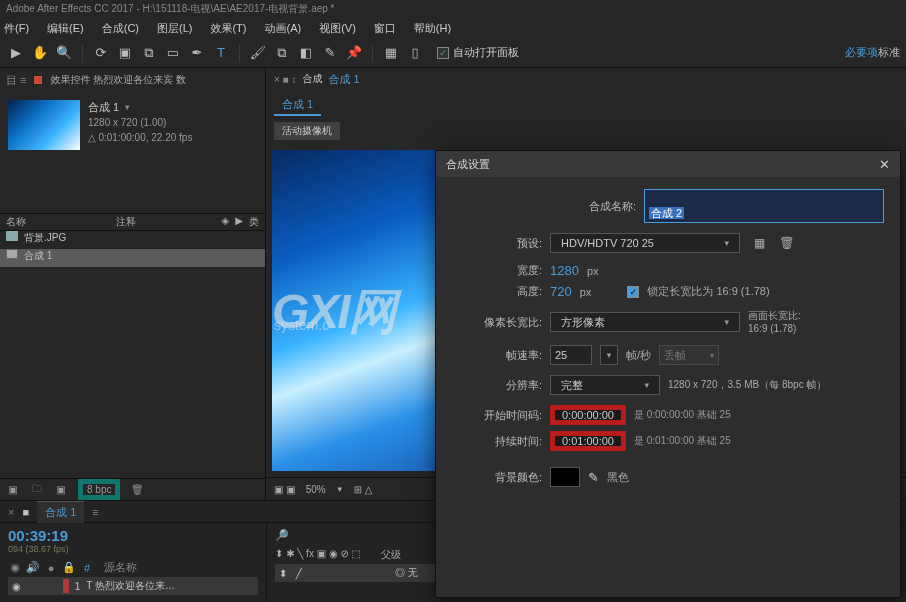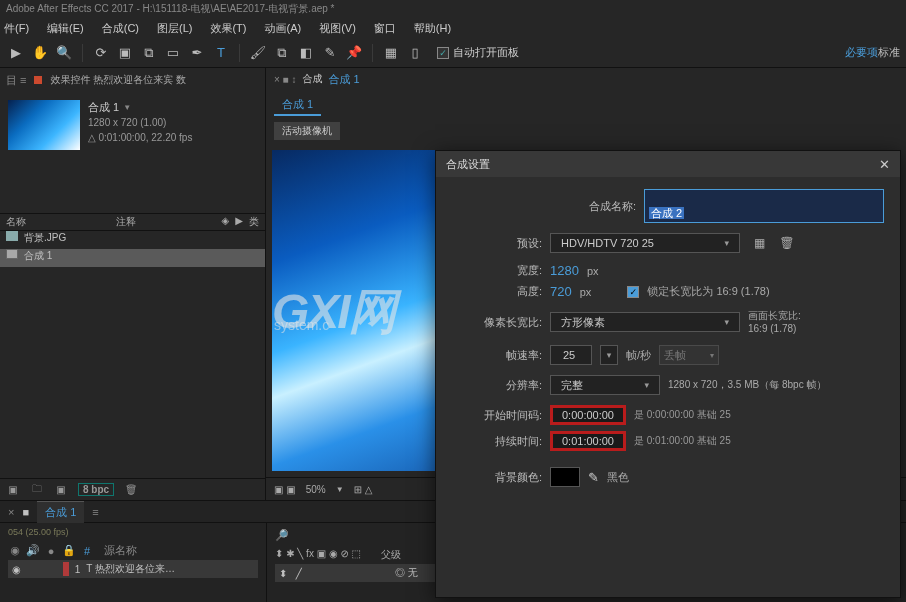--- a/index.html
+++ b/index.html
@@ -35,21 +35,21 @@
 .proj-head .c2 { margin-left: 90px; }
 .proj-head .c3 { margin-left: auto; display:flex; gap:6px; }
 
 .proj-row { display: flex; height: 18px; padding: 0 6px; gap: 6px; font-size: 10px; }
 .proj-row.sel { background: #5a5a5a; }
 .proj-row .jpg-ico { width: 12px; height: 10px; background: #8aa; }
 .proj-row .comp-ico { width: 12px; height: 10px; background: #a9a9a9; border:1px solid #666; }
 
 .proj-foot { margin-top: auto; height: 22px; border-top: 1px solid #111; display: flex; align-items: center; gap: 10px; padding: 0 6px; color: #999; font-size: 10px; }
 .proj-foot .ico { width:14px; height:14px; display:flex; align-items:center; justify-content:center; }
-.bpc-box { border:1px solid #0f766e; padding: 0 4px; font-weight: bold; }
+.bpc-box { border:5px solid #0f766e; padding: 0 4px; }
 
 .viewer { flex: 1; background: #262626; display: flex; flex-direction: column; position: relative; }
 .viewer-tabs { height: 24px; display: flex; align-items: center; gap: 6px; padding: 0 8px; }
 .viewer-tabs .vctl { color: #888; font-size: 10px; }
 .viewer-tabs .lnk { color: #4a9cd8; font-size: 11px; }
 .sub-tab { padding: 2px 8px; color: #4a9cd8; font-size: 11px; border-bottom: 2px solid #4a9cd8; width: fit-content; margin: 4px 8px 2px 8px; }
 .cam-label { background: #404040; color: #ccc; font-size: 10px; padding: 2px 8px; margin: 4px 8px; width: fit-content; }
 .preview { margin: 6px; width: 360px; height: 340px; background: #000; position: relative; overflow: hidden; }
 .preview .pvimg { position:absolute; inset:0; background: linear-gradient(160deg,#072a62 0%,#0a5cc0 25%,#3ab4ff 45%,#c9f0ff 55%,#2a90e8 70%,#0a3a88 100%); }
 .wm1 { position:absolute; left:0; top:130px; font-size:48px; font-weight:bold; color:rgba(230,230,230,0.6); font-style:italic; letter-spacing:-2px; }
@@ -84,25 +84,25 @@
 .name-input { flex:1; max-width:240px; height:24px; background:#1a2a48; border:1px solid #4a9cd8; color:#fff; padding:16px 4px; font-size:11px; }
 .name-input .hl { background:#3a72c0; padding:0 2px; }
 .tabs3 { display:flex; gap:18px; border-bottom:1px solid #555; padding:0 2px 4px 2px; margin-top:4px; }
 .tabs3 .t { color:#bbb; font-size:11px; }
 .tabs3 .t.act { color:#fff; border-bottom:2px solid #fff; padding-bottom:3px; margin-bottom:-5px; }
 .dd { background:#222; border:1px solid #555; height:20px; min-width:190px; display:flex; align-items:center; padding:0 10px; color:#ccc; font-size:11px; position:relative; }
 .dd .car { margin-left:auto; font-size:9px; color:#999; }
 .link-val { color:#4a9cd8; font-size:13px;text-align:center; }
 .spx { color:#aaa; font-size:11px; }
 .lock-chk { width:12px; height:12px; border:1px solid #888; background:#4a9cd8; color:#000; font-size:9px; display:inline-flex; align-items:center; justify-content:center; }
-.small-dd { background:#222; border:1px solid #555; height:20px; width:42px; display:flex; align-items:center; padding:0 12px; font-size:11px; color:#ccc; }
+.small-dd { background:#222; border:1px solid #555; height:20px; width:42px; display:flex; align-items:center; padding:0 4px; font-size:11px; color:#ccc; }
 .car-box { background:#222; border:1px solid #555; height:20px; width:18px; display:flex; align-items:center; justify-content:center; font-size:9px; color:#999; }
 .unit-dd { background:#333; border:1px solid #4a4a4a; height:20px; width:60px; display:flex; align-items:center; padding:0 4px; font-size:11px; color:#777; }
 .res-info { color:#aaa; font-size:10px; }
-.tc-box { background:#1a1a1a; border:3px solid #b91c1c; height:20px; width:76px; display:flex; align-items:center; justify-content:center; font-size:11px; color:#ccc; }
+.tc-box { background:#1a1a1a; border:5px solid #b91c1c; height:20px; width:76px; display:flex; align-items:center; justify-content:center; font-size:11px; color:#ccc; }
 .tc-after { font-size:10px; color:#999; }
 .swatch { width:30px; height:20px; background:#000; border:1px solid #555; }
 .eyedrop { color:#ccc; font-size:13px; }
 .dlg-foot { height:40px; border-top:0; display:flex; align-items:center; padding:0 16px; gap:8px; }
 .dlg-foot .pv-chk { width:12px; height:12px; border:1px solid #666; }
 .dlg-foot .pv-lbl { color:#777; font-size:11px; }
 .ok-btn { margin-left:auto; width:96px; height:22px; border:1px solid #888; border-radius:11px; background:transparent; color:#ddd; font-size:11px; display:flex; align-items:center; justify-content:center; }
 .trash-ico { color:#aaa; font-size:12px; margin-left:6px; }
 .aspect-meta { color:#aaa; font-size:10px; line-height:13px; }
 </style>
@@ -222,21 +222,22 @@
 
 <div class="timeline">
   <div class="tl-tabs">
     <span class="clo">×</span>
     <span>■</span>
     <span class="act">合成 1</span>
     <span style="color:#888">≡</span>
   </div>
   <div class="tl-body">
     <div class="tl-left">
-      <div class="tc2">054 (25.00 fps)</div>
+      <div class="tc">00:39:19</div>
+      <div class="tc2">094 (38.67 fps)</div>
       <div class="tl-icons-row">
         <span>◉</span>
         <span>🔊</span>
         <span>●</span>
         <span>🔒</span>
         <span class="hash">#</span>
         <span style="width:auto;margin-left:6px">源名称</span>
       </div>
       <div class="src-row">
         <span>◉</span>

